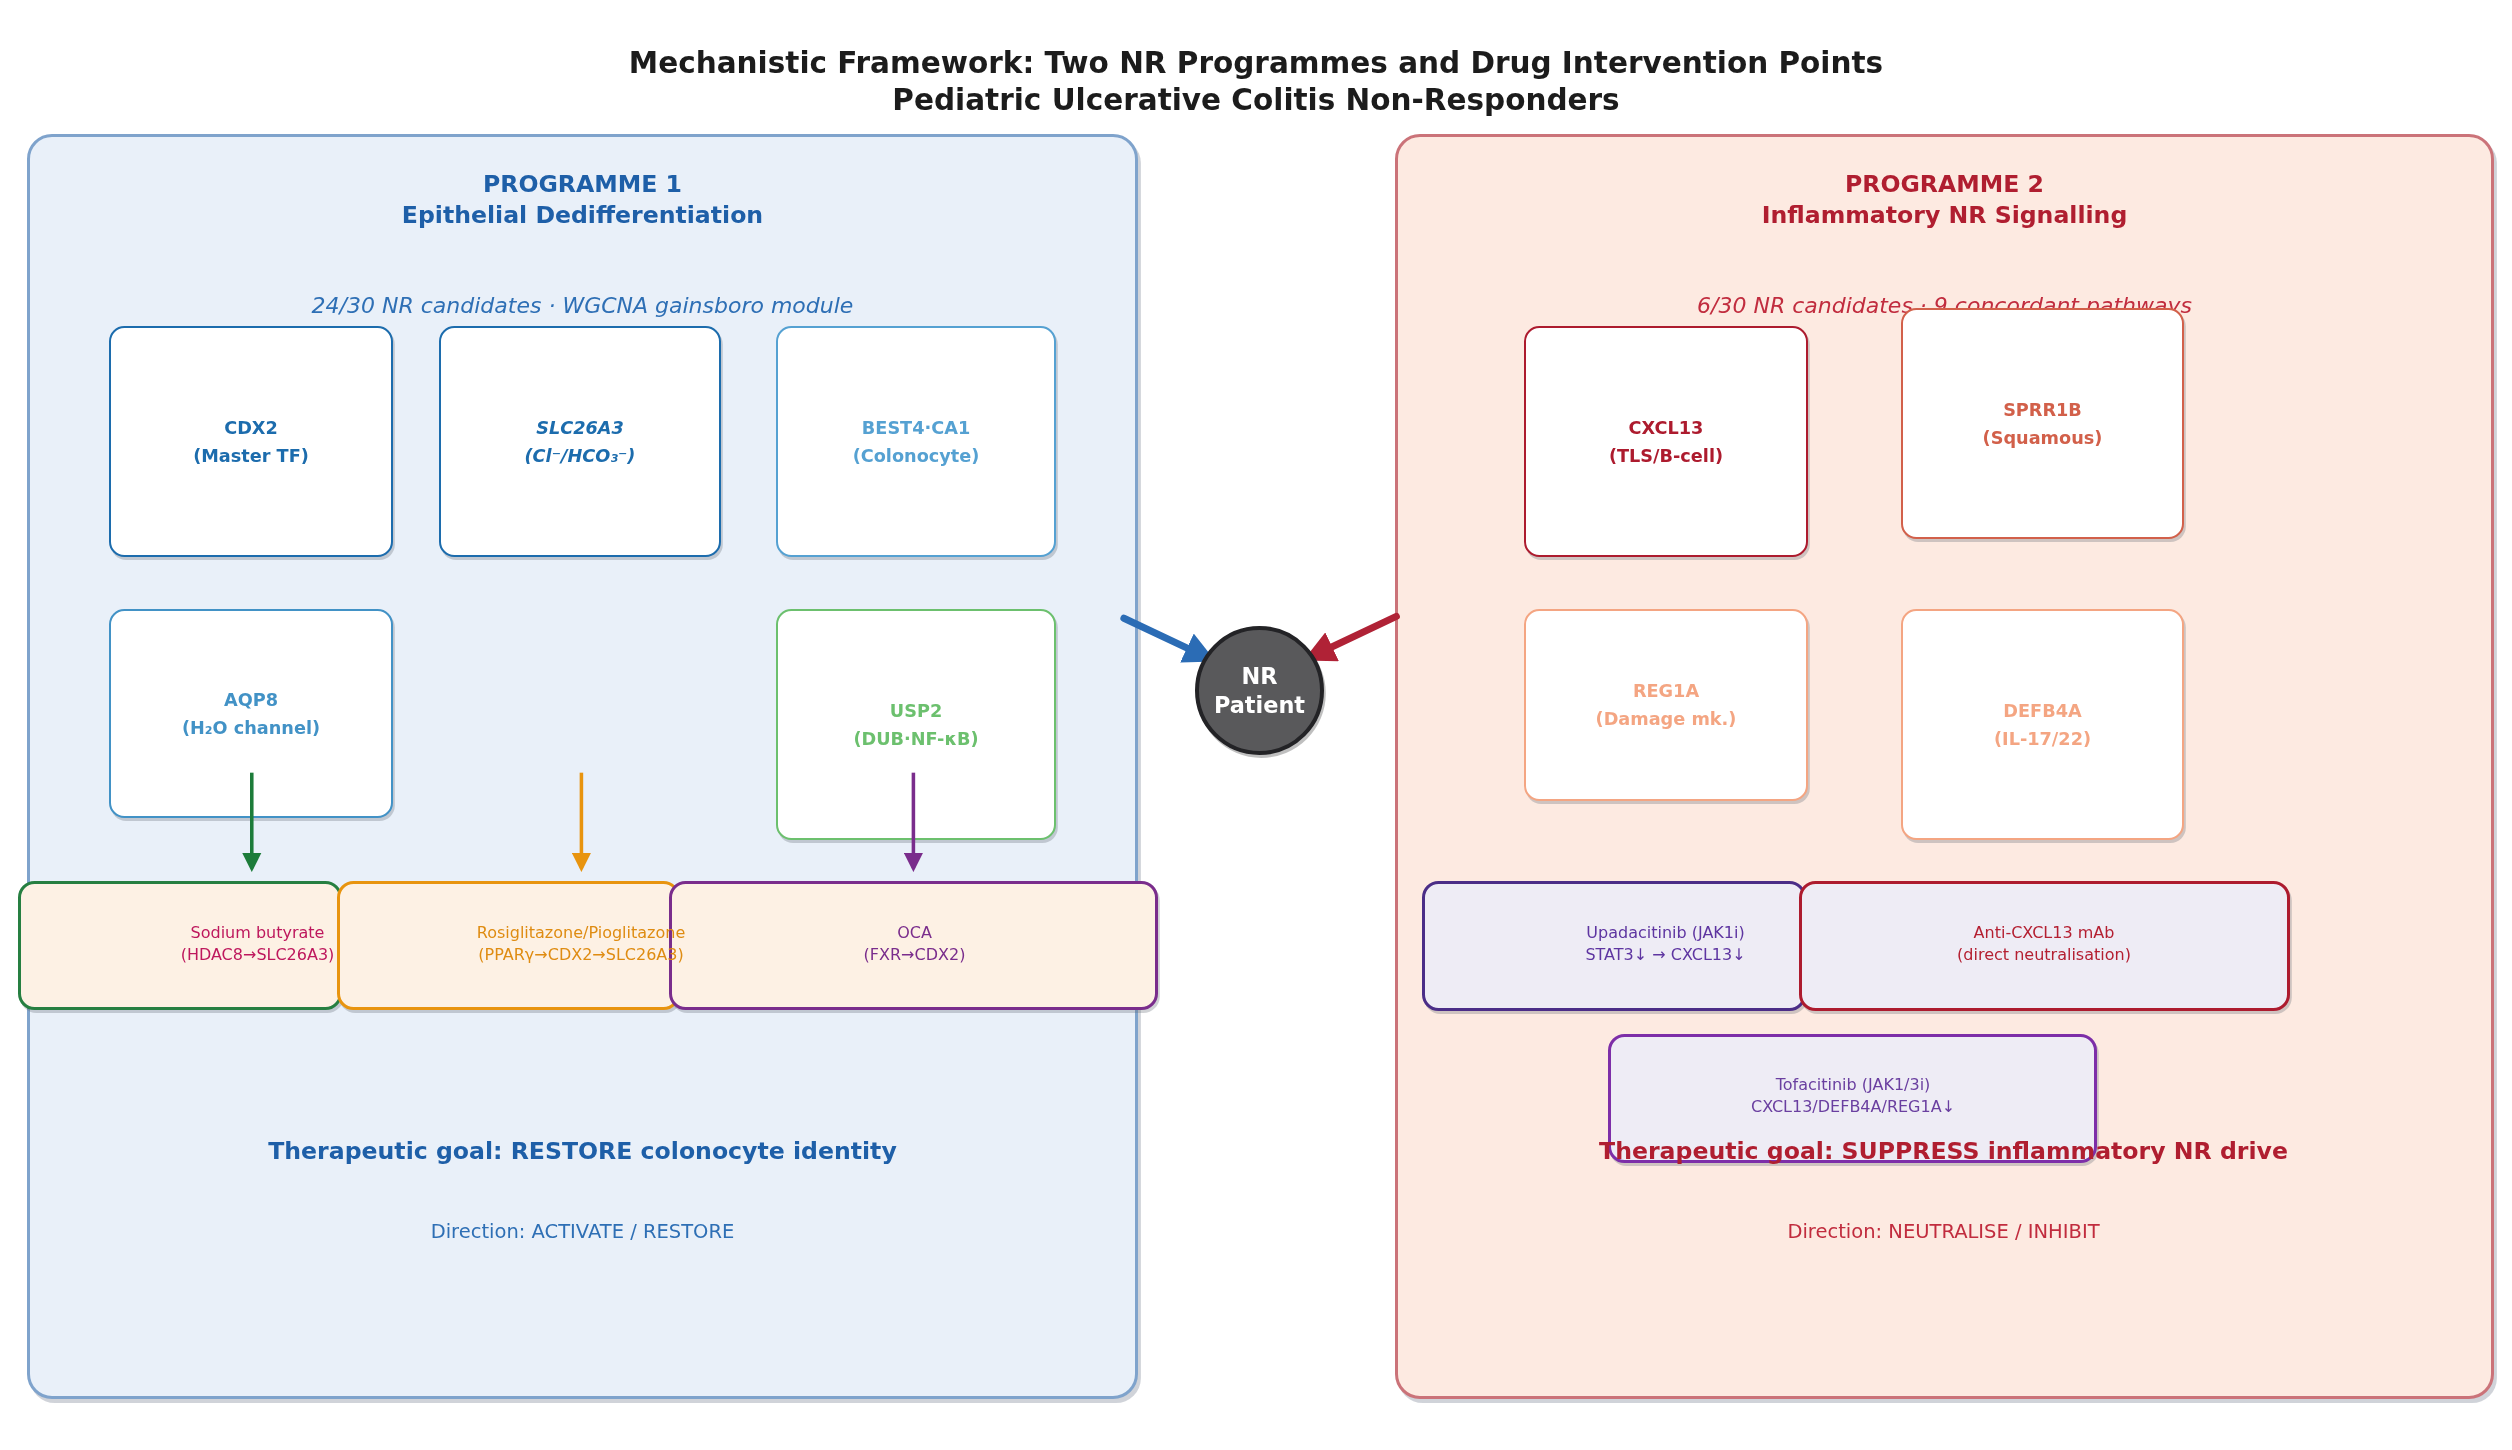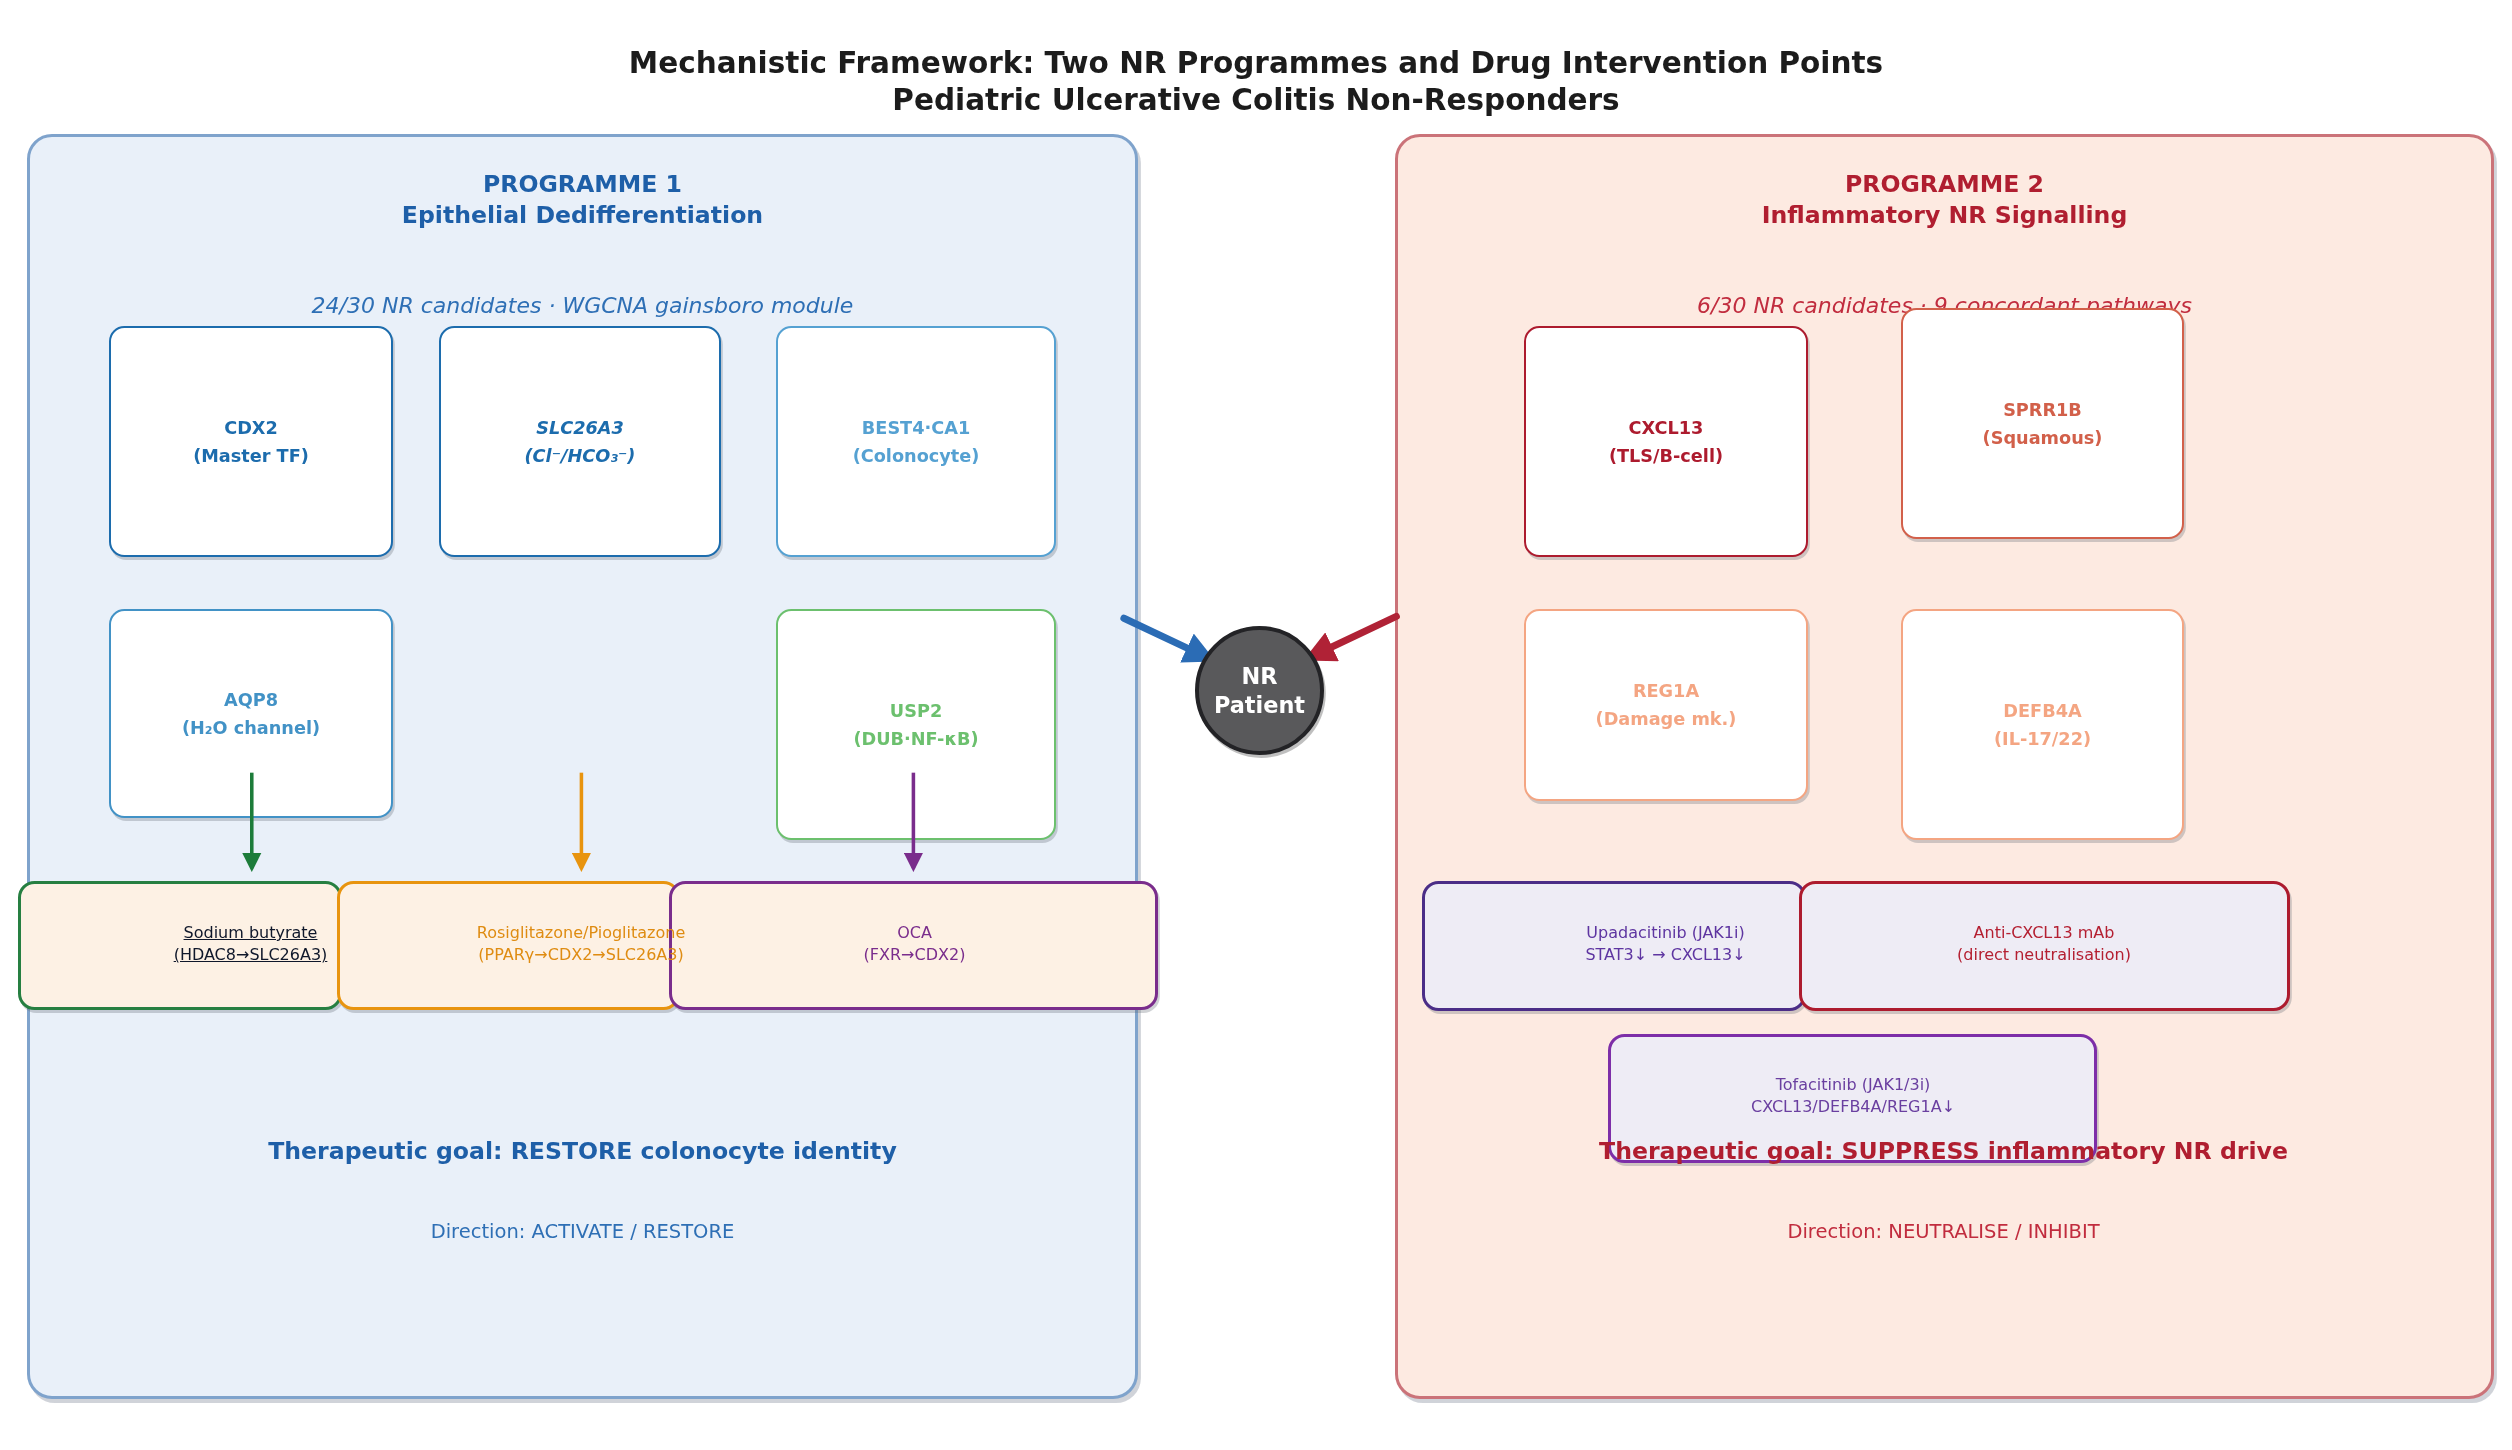--- a/index.html
+++ b/index.html
@@ -108,21 +108,21 @@
   </div>
   <div class="abs gbox" style="left:1901px;top:609px;width:283px;height:231px;border-color:#f4a582;color:#f4a582;">
     <div>DEFB4A</div>
     <div>(IL-17/22)</div>
   </div>
 
   <div class="abs dbox dbox-cream" style="left:17.7px;top:881px;width:324px;height:129px;border-color:#267f41;"></div>
   <div class="abs dbox dbox-cream" style="left:337px;top:881px;width:343px;height:129px;border-color:#e8940f;"></div>
   <div class="abs dbox dbox-cream" style="left:669px;top:881px;width:489px;height:129px;border-color:#7a2d8c;"></div>
 
-  <div class="abs dtext" style="left:103px;top:922px;width:295px;color:#0f172a;text-decoration:underline;">
+  <div class="abs dtext" style="left:110px;top:922px;width:295px;color:#be185d;">
     <div>Sodium butyrate</div>
     <div>(HDAC8→SLC26A3)</div>
   </div>
   <div class="abs dtext" style="left:404px;top:922px;width:354px;color:#df8c12;">
     <div>Rosiglitazone/Pioglitazone</div>
     <div>(PPARγ→CDX2→SLC26A3)</div>
   </div>
   <div class="abs dtext" style="left:767px;top:922px;width:295px;color:#7a2d8c;">
     <div>OCA</div>
     <div>(FXR→CDX2)</div>

